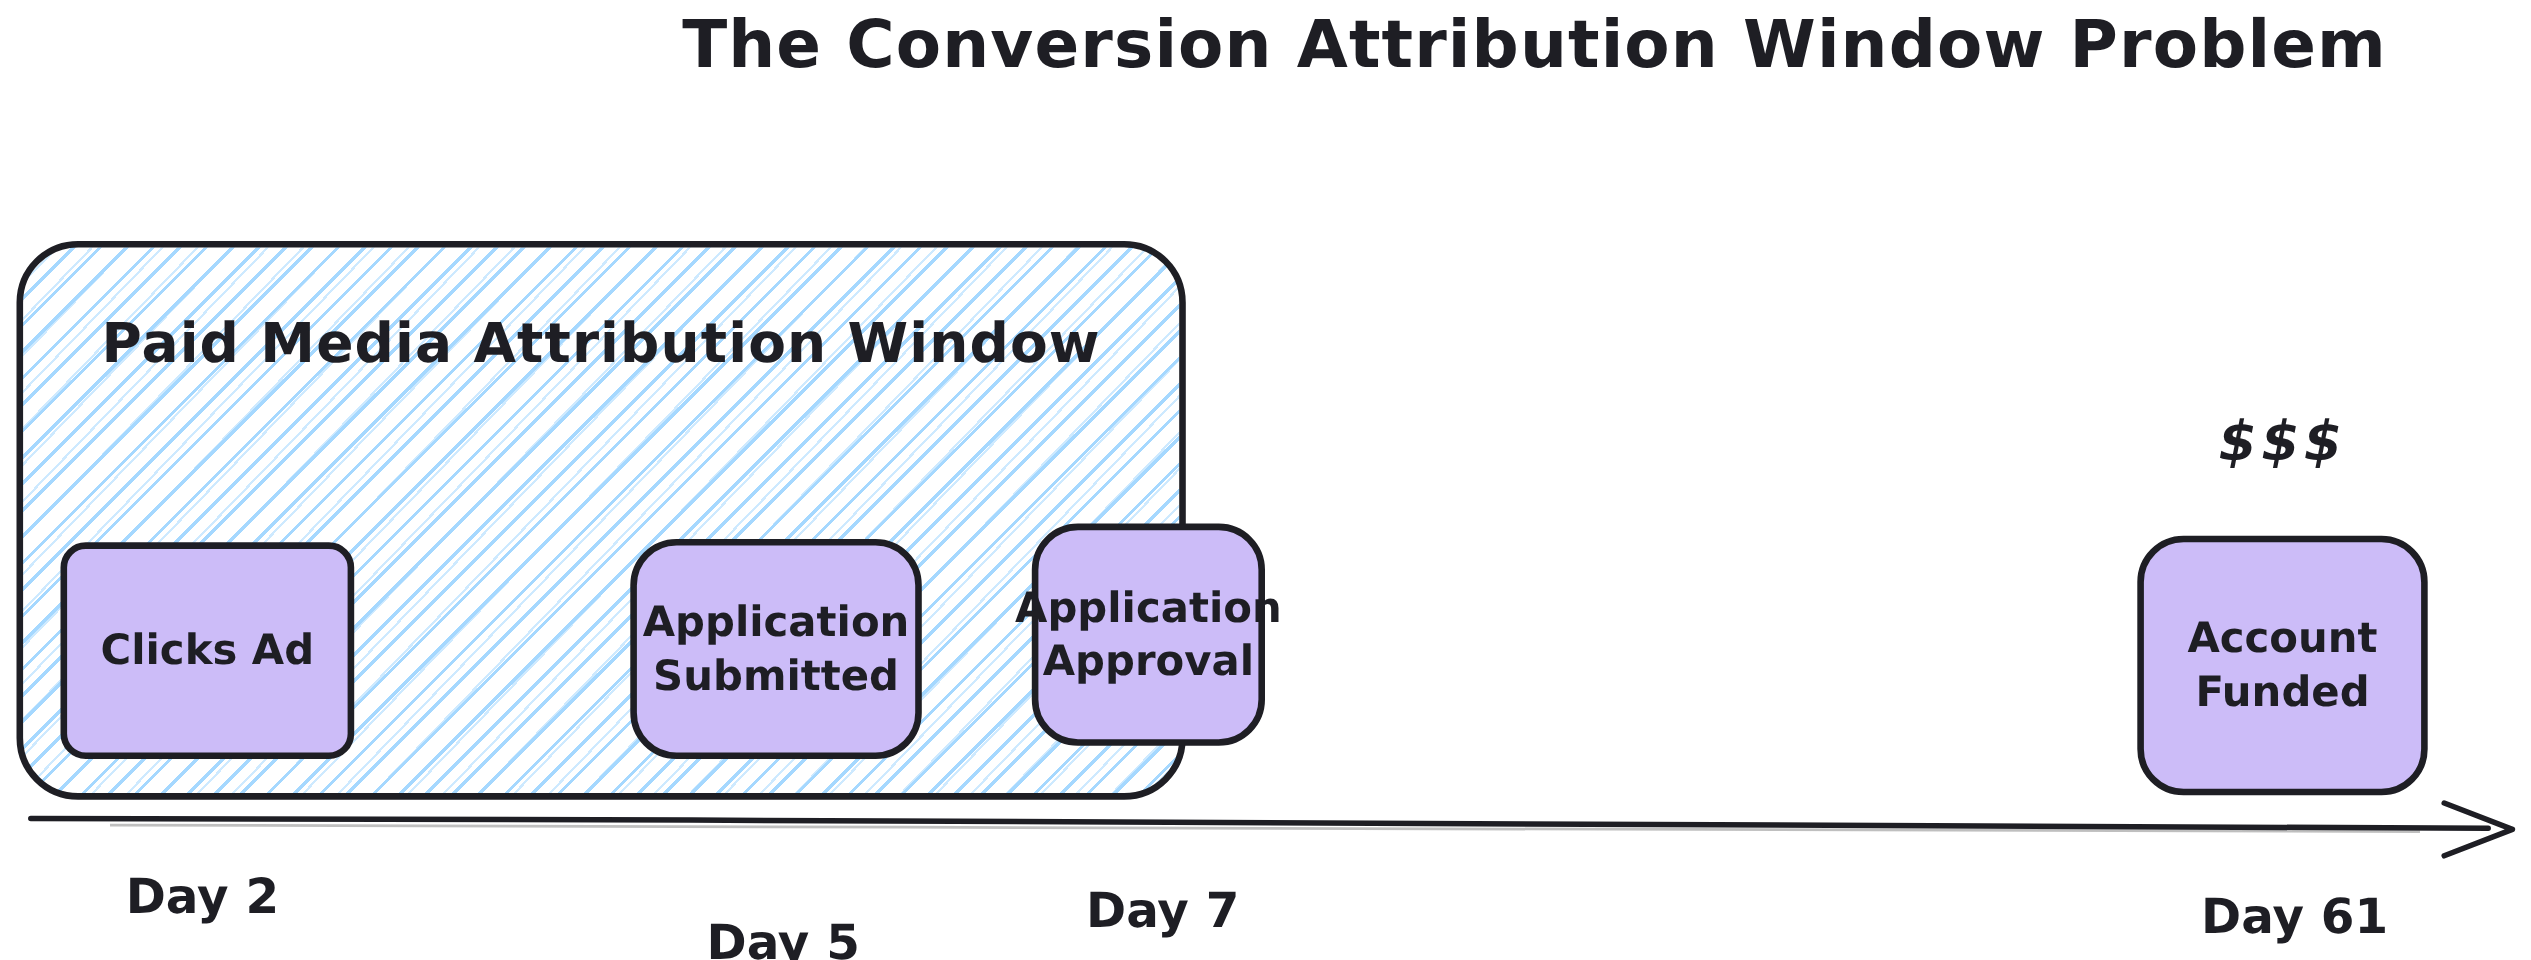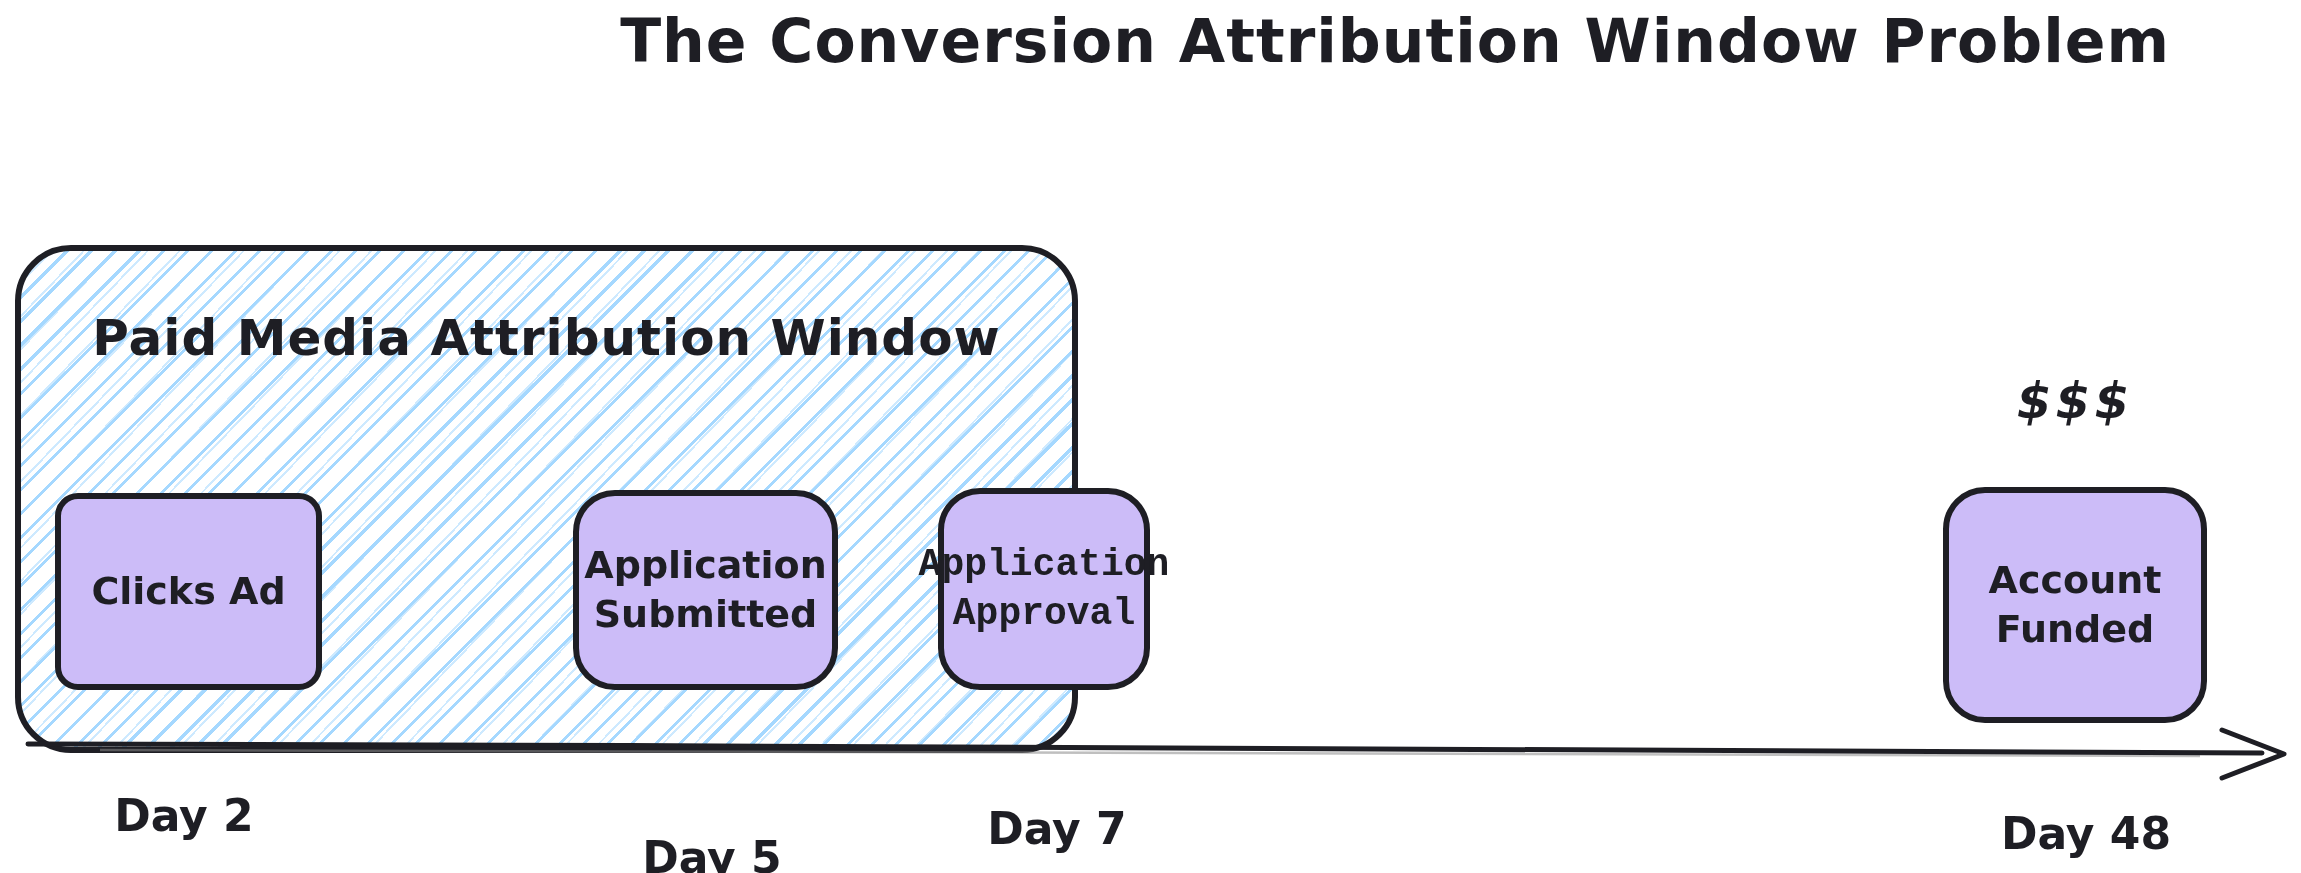--- a/index.html
+++ b/index.html
@@ -19,21 +19,21 @@
     text-align: right;
     font-size: 60px; font-weight: 600;
     letter-spacing: 1px;
     color: #1e1e24;
     white-space: nowrap;
   }
 
   
   .window-box {
     position: absolute;
-    left: 15px; top: 245px;
+    left: 15px; top: 219px;
     width: 1063px; height: 508px;
     border: 6px solid #1e1e24;
     border-radius: 56px;
     background-color: #ffffff;
     background-image:
       repeating-linear-gradient(135deg,
         rgba(165,216,255,0) 0px, rgba(165,216,255,0) 14px,
         #a5d8ff 14px, #a5d8ff 17px),
       repeating-linear-gradient(134deg,
         rgba(165,216,255,0) 0px, rgba(165,216,255,0) 21px,
@@ -58,21 +58,21 @@
     background: #ccbcf8;
     display: flex; align-items: center; justify-content: center;
     text-align: center;
     font-size: 38px; font-weight: 600;
     line-height: 1.3;
     color: #1e1e24;
     padding: 0 20px;
   }
   .event-clicks-ad          { left: 55px;   top: 493px; width: 267px; height: 197px; border-radius: 23px; }
   .event-app-submitted      { left: 573px;  top: 490px; width: 265px; height: 200px; }
-  .event-app-approval       { left: 938px;  top: 488px; width: 212px; height: 202px; font-family: Liberation Mono, monospace; }
+  .event-app-approval       { left: 938px;  top: 476px; width: 212px; height: 202px; }
   .event-account-funded     { left: 1943px; top: 487px; width: 264px; height: 236px; }
   .event-box .event-label { display: block; }
 
   
   .money {
     position: absolute;
     left: 1943px; top: 372px; width: 264px;
     text-align: center;
     font-size: 50px; font-weight: 700;
     font-style: italic;
@@ -136,15 +136,15 @@
 
     <polyline points="2222,40 2284,64 2222,88" fill="none" stroke="#1e1e24" stroke-width="5" stroke-linecap="round" stroke-linejoin="round"></polyline>
   </svg>
 
   <div class="day-label day-0">Day 2</div>
 
   <div class="day-label day-5">Day 5</div>
 
   <div class="day-label day-7">Day 7</div>
 
-  <div class="day-label day-35">Day 48</div>
+  <div class="day-label day-35">Day 61</div>
 
 </div>
 
 </body></html>

